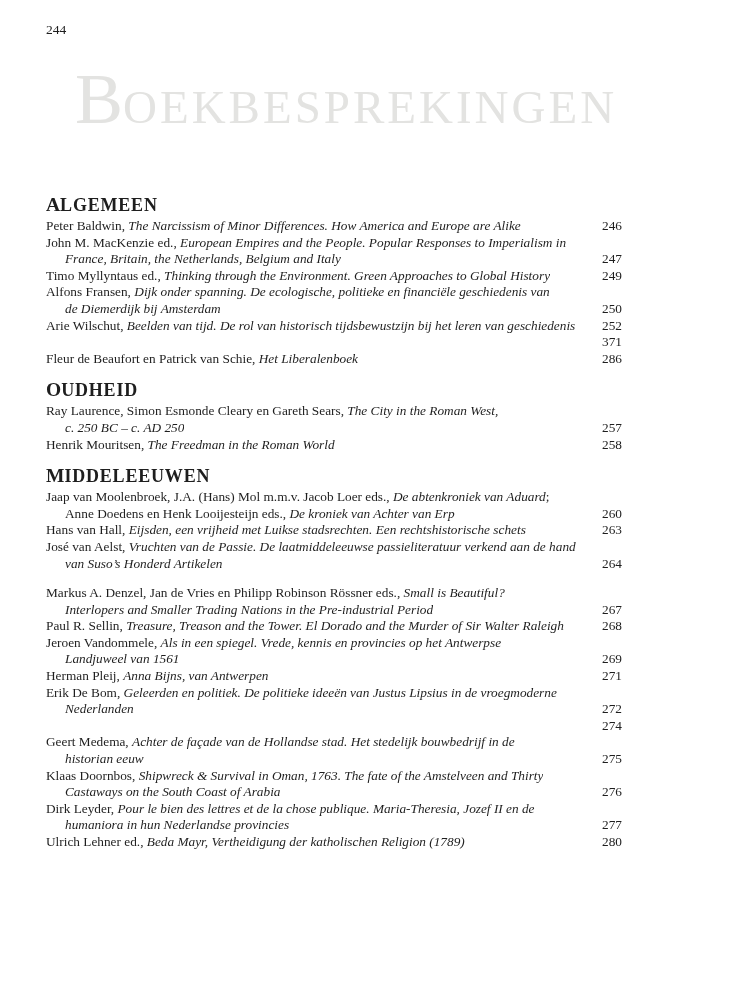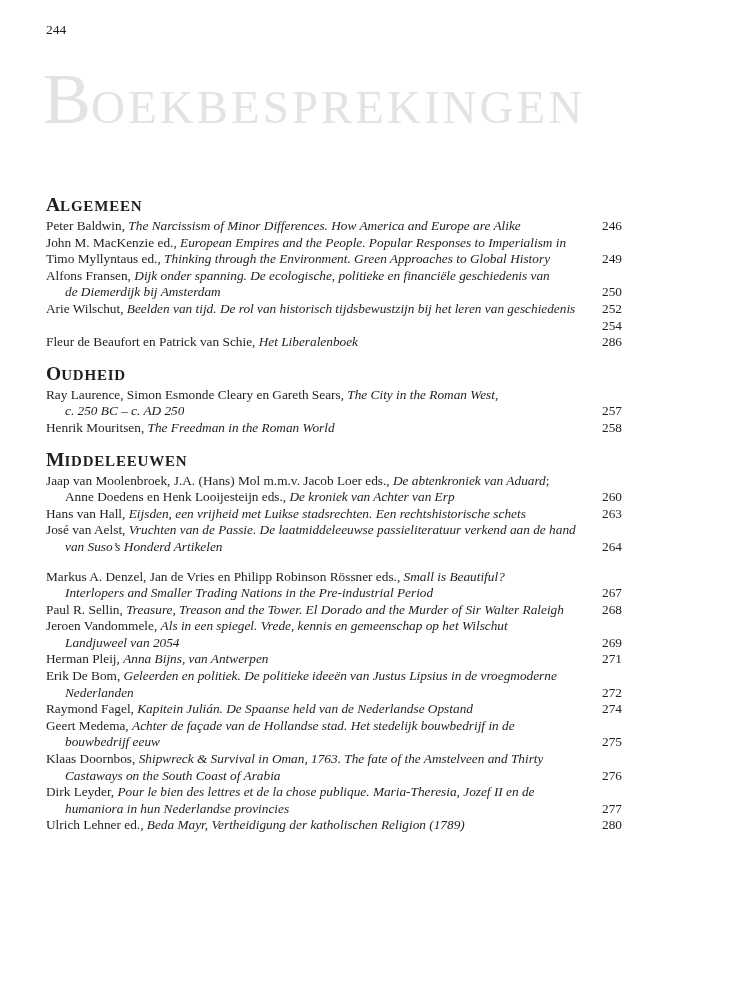--- a/index.html
+++ b/index.html
@@ -37,21 +37,21 @@
   }
   .sec { margin-top: 13px; }
   .sec:first-child { margin-top: 0; }
   .sec-head {
     margin: 0 0 1px 0;
     line-height: 20px;
     font-size: 14px;
     font-weight: bold;
   }
   .h-lead { font-size: 19.5px; font-weight: bold; }
-  .h-rest { font-size: 15px; font-weight: bold; letter-spacing: 0.8px; }
+  .h-rest { font-size: 18px; font-weight: bold; letter-spacing: 0.8px; }
   .entry { margin: 0; }
   .line {
     display: flex;
     align-items: center;
     font-size: 13.3px;
     line-height: 16.6px;
   }
   .line.cont { padding-left: 19px; }
   .txt {
     white-space: nowrap;
@@ -65,34 +65,38 @@
     flex: none;
   }
   .it { font-style: italic; }
   .ro { font-style: normal; }
 </style>
 </head>
 <body>
 
 <div class="page">
   <div class="folio">244</div>
-  <div class="main-title" style="color: rgb(227, 227, 225);"><span class="t-lead">B</span><span class="t-rest">OEKBESPREKINGEN</span></div>
+  <div class="main-title" style="color: rgb(227, 227, 225); margin-left: 32px;"><span class="t-lead">B</span><span class="t-rest">OEKBESPREKINGEN</span></div>
   <main class="toc" id="toc">
       <section class="sec">
         <h2 class="sec-head"><span class="h-lead">A</span><span class="h-rest">LGEMEEN</span></h2>
         <div class="entry">
           <div class="line">
             <span class="txt"><span class="ro">Peter Baldwin, </span><span class="it">The Narcissism of Minor Differences. How America and Europe are Alike</span></span>
             <span class="pg">246</span>
           </div>
         </div>
         <div class="entry">
           <div class="line">
             <span class="txt"><span class="ro">John M. MacKenzie ed., </span><span class="it">European Empires and the People. Popular Responses to Imperialism in</span></span>
           </div>
+          <div class="line cont">
+            <span class="txt"><span class="it">France, Britain, the Netherlands, Belgium and Italy</span></span>
+            <span class="pg">247</span>
+          </div>
         </div>
         <div class="entry">
           <div class="line">
             <span class="txt"><span class="ro">Timo Myllyntaus ed., </span><span class="it">Thinking through the Environment. Green Approaches to Global History</span></span>
             <span class="pg">249</span>
           </div>
         </div>
         <div class="entry">
           <div class="line">
             <span class="txt"><span class="ro">Alfons Fransen, </span><span class="it">Dijk onder spanning. De ecologische, politieke en financiële geschiedenis van</span></span>
@@ -103,21 +107,21 @@
           </div>
         </div>
         <div class="entry">
           <div class="line">
             <span class="txt"><span class="ro">Arie Wilschut, </span><span class="it">Beelden van tijd. De rol van historisch tijdsbewustzijn bij het leren van geschiedenis</span></span>
             <span class="pg">252</span>
           </div>
         </div>
         <div class="entry">
           <div class="line">
-            <span class="pg">254</span>
+            <span class="pg">371</span>
           </div>
         </div>
         <div class="entry">
           <div class="line">
             <span class="txt"><span class="ro">Fleur de Beaufort en Patrick van Schie, </span><span class="it">Het Liberalenboek</span></span>
             <span class="pg">286</span>
           </div>
         </div>
       </section>
       <section class="sec">
@@ -176,54 +180,53 @@
           </div>
         </div>
         <div class="entry">
           <div class="line">
             <span class="txt"><span class="ro">Paul R. Sellin, </span><span class="it">Treasure, Treason and the Tower. El Dorado and the Murder of Sir Walter Raleigh</span></span>
             <span class="pg">268</span>
           </div>
         </div>
         <div class="entry">
           <div class="line">
-            <span class="txt"><span class="ro">Jeroen Vandommele, </span><span class="it">Als in een spiegel. Vrede, kennis en gemeenschap op het Wilschut</span></span>
-          </div>
-          <div class="line cont">
-            <span class="txt"><span class="it">Landjuweel van 2054</span></span>
+            <span class="txt"><span class="ro">Jeroen Vandommele, </span><span class="it">Als in een spiegel. Vrede, kennis en provincies op het Antwerpse</span></span>
+          </div>
+          <div class="line cont">
+            <span class="txt"><span class="it">Landjuweel van 1561</span></span>
             <span class="pg">269</span>
           </div>
         </div>
         <div class="entry">
           <div class="line">
             <span class="txt"><span class="ro">Herman Pleij, </span><span class="it">Anna Bijns, van Antwerpen</span></span>
             <span class="pg">271</span>
           </div>
         </div>
         <div class="entry">
           <div class="line">
             <span class="txt"><span class="ro">Erik De Bom, </span><span class="it">Geleerden en politiek. De politieke ideeën van Justus Lipsius in de vroegmoderne</span></span>
           </div>
           <div class="line cont">
             <span class="txt"><span class="it">Nederlanden</span></span>
             <span class="pg">272</span>
           </div>
         </div>
         <div class="entry">
           <div class="line">
-            <span class="txt"><span class="ro">Raymond Fagel, </span><span class="it">Kapitein Julián. De Spaanse held van de Nederlandse Opstand</span></span>
             <span class="pg">274</span>
           </div>
         </div>
         <div class="entry">
           <div class="line">
             <span class="txt"><span class="ro">Geert Medema, </span><span class="it">Achter de façade van de Hollandse stad. Het stedelijk bouwbedrijf in de</span></span>
           </div>
           <div class="line cont">
-            <span class="txt"><span class="it">bouwbedrijf eeuw</span></span>
+            <span class="txt"><span class="it">historian eeuw</span></span>
             <span class="pg">275</span>
           </div>
         </div>
         <div class="entry">
           <div class="line">
             <span class="txt"><span class="ro">Klaas Doornbos, </span><span class="it">Shipwreck &amp; Survival in Oman, 1763. The fate of the Amstelveen and Thirty</span></span>
           </div>
           <div class="line cont">
             <span class="txt"><span class="it">Castaways on the South Coast of Arabia</span></span>
             <span class="pg">276</span>

